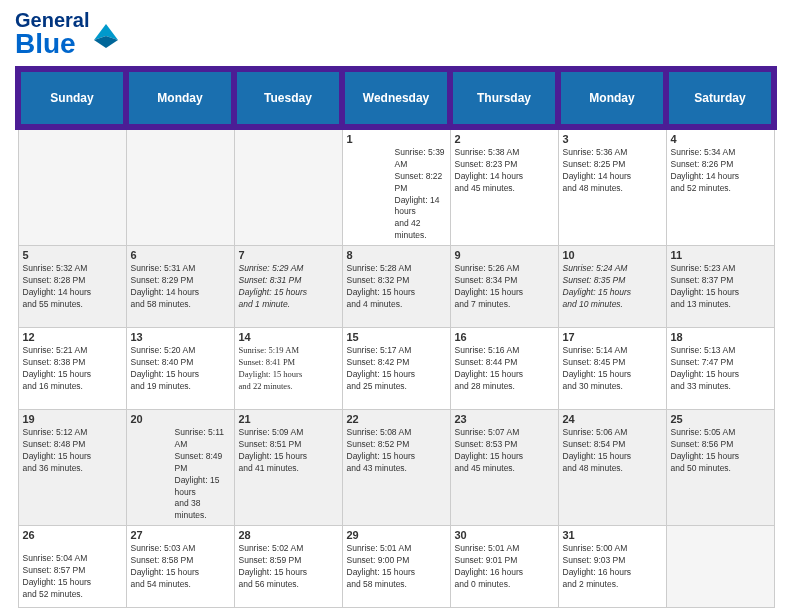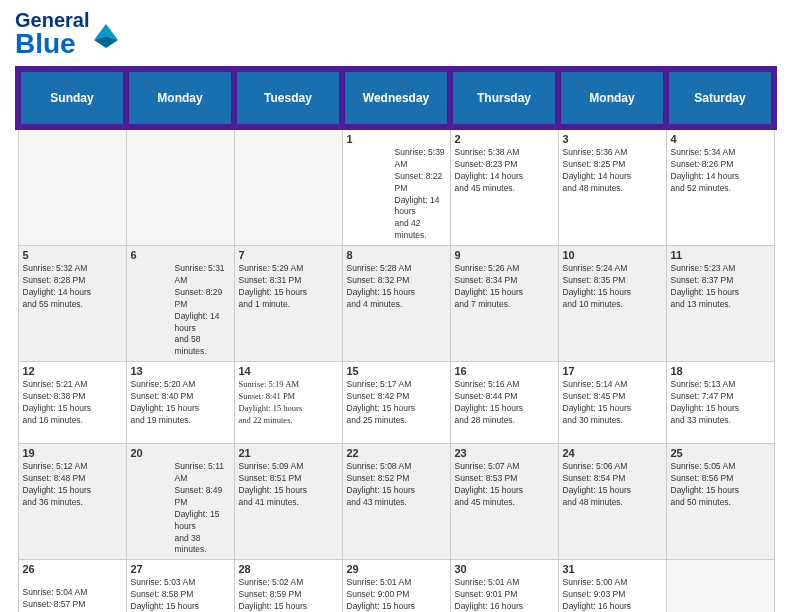--- a/index.html
+++ b/index.html
@@ -153,49 +153,49 @@
         <tr>
           <td class="gray-row">
             <span class="day-num">5</span>
             <div class="day-info" style="white-space: pre-line;">Sunrise: 5:32 AM
 Sunset: 8:28 PM
 Daylight: 14 hours
 and 55 minutes.</div>
           </td>
           <td class="gray-row">
             <span class="day-num">6</span>
-            <div class="day-info" style="white-space: pre-line; margin-left: 44px;">Sunrise: 5:31 AM
+            <div class="day-info" style="white-space: pre-line;">Sunrise: 5:31 AM
 Sunset: 8:29 PM
 Daylight: 14 hours
 and 58 minutes.</div>
           </td>
           <td class="gray-row">
             <span class="day-num">7</span>
-            <div class="day-info" style="white-space: pre-line;">Sunrise: 5:29 AM
+            <div class="day-info" style="white-space: pre-line; font-style: italic;">Sunrise: 5:29 AM
 Sunset: 8:31 PM
 Daylight: 15 hours
 and 1 minute.</div>
           </td>
           <td class="gray-row">
             <span class="day-num">8</span>
             <div class="day-info" style="white-space: pre-line;">Sunrise: 5:28 AM
 Sunset: 8:32 PM
 Daylight: 15 hours
 and 4 minutes.</div>
           </td>
           <td class="gray-row">
             <span class="day-num">9</span>
             <div class="day-info" style="white-space: pre-line;">Sunrise: 5:26 AM
 Sunset: 8:34 PM
 Daylight: 15 hours
 and 7 minutes.</div>
           </td>
           <td class="gray-row">
             <span class="day-num">10</span>
-            <div class="day-info" style="white-space: pre-line;">Sunrise: 5:24 AM
+            <div class="day-info" style="white-space: pre-line; font-style: italic;">Sunrise: 5:24 AM
 Sunset: 8:35 PM
 Daylight: 15 hours
 and 10 minutes.</div>
           </td>
           <td class="gray-row">
             <span class="day-num">11</span>
             <div class="day-info" style="white-space: pre-line;">Sunrise: 5:23 AM
 Sunset: 8:37 PM
 Daylight: 15 hours
 and 13 minutes.</div>

